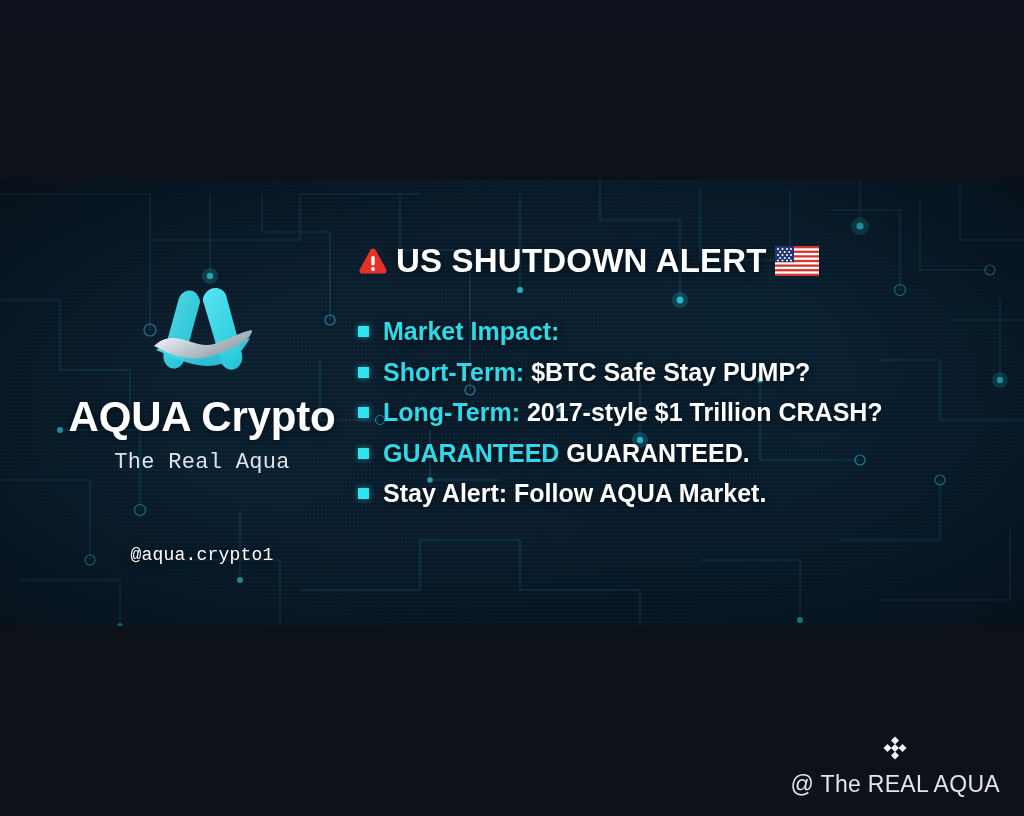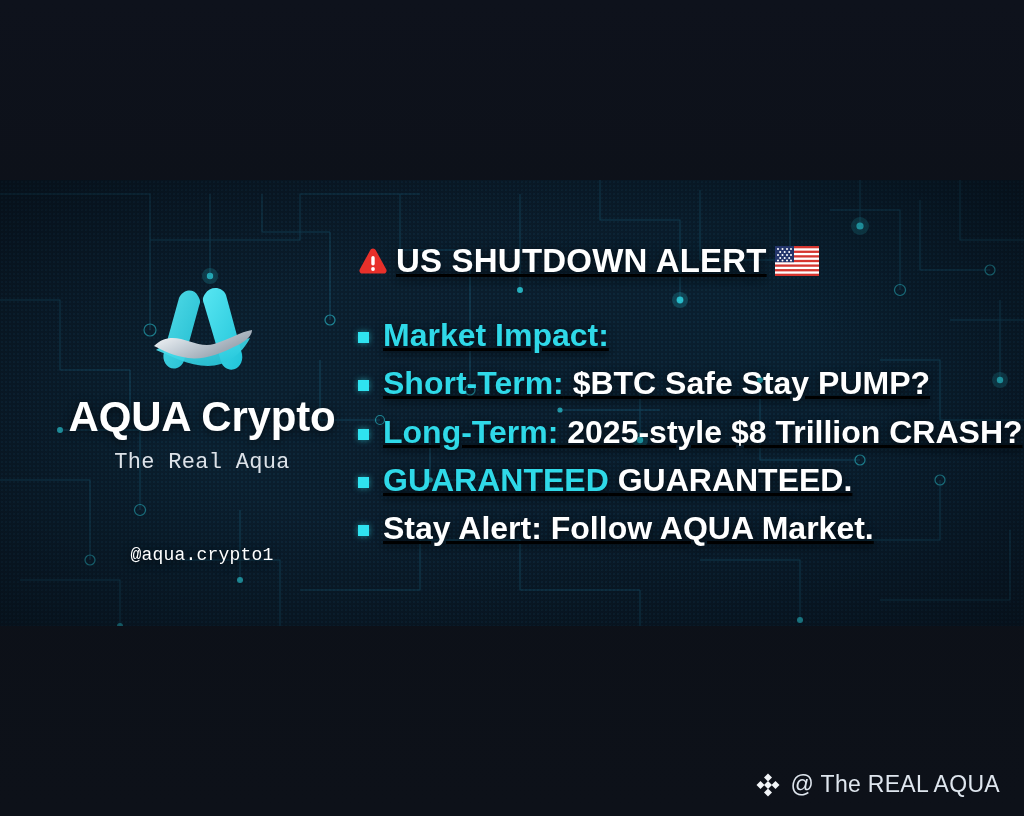--- a/index.html
+++ b/index.html
@@ -99,21 +99,20 @@
     text-shadow: 0 2px 10px rgba(0,0,0,0.7);
     font-family: Liberation Mono, monospace;
   }
 
   
   #content {
     position: absolute;
     left: 358px;
     top: 62px;
     right: 36px;
-    text-decoration: underline;
   }
   .headline {
     font-size: 33px;
     font-weight: 700;
     color: #ffffff;
     letter-spacing: 0.2px;
     line-height: 1.16;
     text-shadow: 0 2px 12px rgba(0,0,0,0.7);
     display: flex;
     align-items: center;
@@ -146,36 +145,37 @@
   .bullet-sq {
     width: 11px;
     height: 11px;
     background: #2fe3f0;
     flex: 0 0 auto;
     position: relative;
     top: -3px;
     box-shadow: 0 0 6px rgba(47,227,240,0.55);
   }
   .bullet-text {
-    font-size: 32px;
+    font-size: 25px;
     font-weight: 700;
     line-height: 1.1;
     text-shadow: 0 2px 9px rgba(0,0,0,0.65);
   }
   .b-accent { color: #2fd9e8; }
   .b-white  { color: #ffffff; }
 
   
   #watermark {
     position: absolute;
     right: 24px;
     bottom: 18px;
     display: flex;
     align-items: center;
     gap: 10px;
+    flex-direction: column;
   }
   #watermark-text {
     font-size: 23px;
     font-weight: 400;
     color: #dfe6ee;
     letter-spacing: 0.3px;
   }
   .wm-logo { width: 26px; height: 26px; display:block; }
 </style>
 </head>
@@ -330,21 +330,21 @@
           <span class="bullet-text"><span class="b-accent">Market Impact:</span><span class="b-white"></span></span>
         </div>
 
         <div class="bullet-row">
           <span class="bullet-sq"></span>
           <span class="bullet-text"><span class="b-accent">Short-Term:</span><span class="b-white"> $BTC Safe Stay PUMP?</span></span>
         </div>
 
         <div class="bullet-row">
           <span class="bullet-sq"></span>
-          <span class="bullet-text"><span class="b-accent">Long-Term:</span><span class="b-white"> 2025-style $8 Trillion CRASH?</span></span>
+          <span class="bullet-text"><span class="b-accent">Long-Term:</span><span class="b-white"> 2017-style $1 Trillion CRASH?</span></span>
         </div>
 
         <div class="bullet-row">
           <span class="bullet-sq"></span>
           <span class="bullet-text"><span class="b-accent">GUARANTEED</span><span class="b-white"> GUARANTEED.</span></span>
         </div>
 
         <div class="bullet-row">
           <span class="bullet-sq"></span>
           <span class="bullet-text"><span class="b-accent"></span><span class="b-white">Stay Alert: Follow AQUA Market.</span></span>

